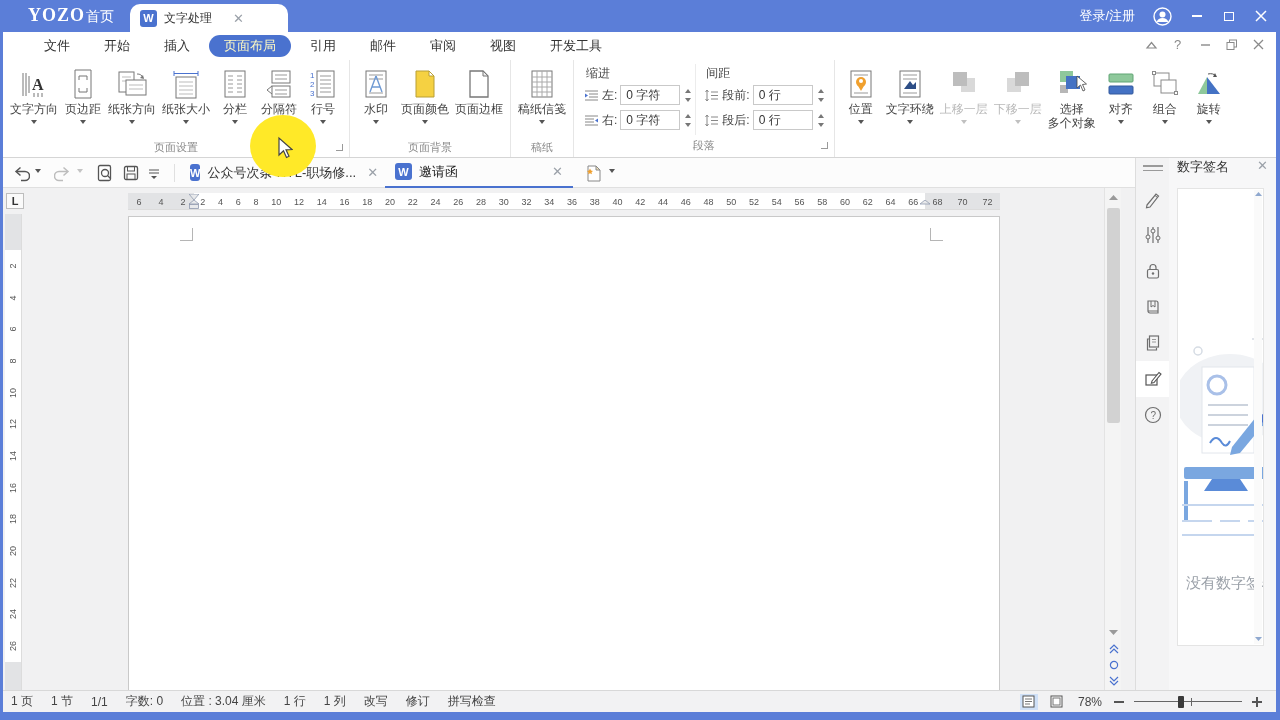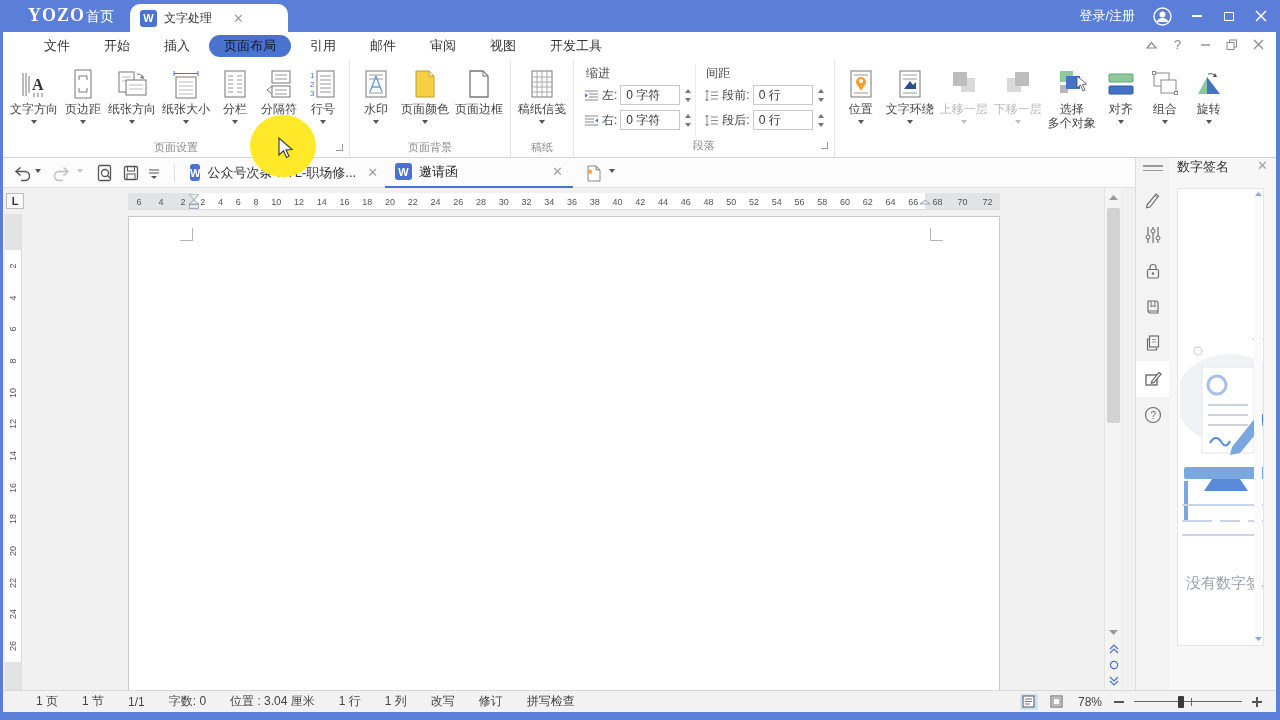--- a/index.html
+++ b/index.html
@@ -15,21 +15,21 @@
 .apptab .x{margin-left:14px;color:#9aa0a8;font-size:13px}
 .tb-right{position:absolute;right:12px;top:0;height:32px;display:flex;align-items:center;gap:18px}
 .login{font-size:13px}
 .avatar{width:19px;height:19px}
 .wc{width:14px;height:14px;display:flex;align-items:center;justify-content:center}
 .bar{width:10px;height:2px;background:#fff}
 .maxsq{width:10px;height:9px;border:1.5px solid #fff}
 
 .menubar{position:absolute;left:3px;right:4px;top:32px;height:28px;background:#fff;display:flex;align-items:center;padding-left:26px}
 .mitem{padding:0 15px;height:22px;line-height:22px;font-size:13px;color:#333;border-radius:12px;margin-right:4px;white-space:nowrap}
-.mitem.active{background:#4a72cf;color:#0f172a}
+.mitem.active{background:#4a72cf;color:#fef9c3}
 .menu-right{position:absolute;right:12px;top:0;height:28px;display:flex;align-items:center;gap:15px;color:#8a8a8a}
 
 .ribbon{position:absolute;left:3px;right:4px;top:60px;height:98px;background:#fff;border-bottom:1px solid #d5d5d5;display:flex}
 .rgroup{position:relative;display:flex;flex-direction:column;border-right:1px solid #e6e6e6;padding:0 4px}
 .rbtns{flex:1;display:flex;align-items:flex-start;padding-top:4px;justify-content:center}
 .rbtn{display:flex;flex-direction:column;align-items:center;padding:1px 3px;min-width:44px}
 .ric{height:37px;display:flex;align-items:center;justify-content:center}
 .rlbl{font-size:12px;color:#444;white-space:pre-line;text-align:center;line-height:14px}
 .rbtn.disabled .rlbl{color:#b8b8b8}
 .caret{width:0;height:0;border:3.5px solid transparent;border-top:4px solid #555;margin-top:4px}
@@ -90,21 +90,21 @@
 .sico.active{background:#fff}
 .sidepanel{position:absolute;right:4px;top:158px;bottom:30px;width:107px;background:#f7f7f8;overflow:hidden}
 .sp-title{height:28px;display:flex;align-items:flex-start;padding:0 8px;font-size:13px;color:#333}
 .sp-title .x{margin-left:auto;color:#9aa0a8;font-size:13px}
 .sp-card{position:absolute;left:8px;right:12px;top:30px;bottom:44px;background:#fff;border:1px solid #e4e4e4;overflow:hidden}
 .minibar{position:absolute;right:1px;top:1px;bottom:1px;width:8px;background:#fafafa;display:flex;flex-direction:column;justify-content:space-between;align-items:center;padding:2px 0}
 .sp-empty{position:absolute;left:8px;top:385px;font-size:15px;color:#9aa0a8;white-space:nowrap}
 .illus{position:absolute;left:2px;top:120px}
 
 .statusbar{position:absolute;left:3px;right:4px;bottom:8px;height:22px;background:#f2f2f3;border-top:1px solid #d8d8d8;display:flex;align-items:center;font-size:12px;color:#444}
-.st-left{display:flex;align-items:center;gap:24px;padding-left:33px}
+.st-left{display:flex;align-items:center;gap:18px;padding-left:8px}
 .st-right{margin-left:auto;display:flex;align-items:center;gap:10px;padding-right:14px}
 .viewico{width:18px;height:16px;display:flex;align-items:center;justify-content:center}
 .viewico.active{background:#cfe0f7}
 .zoomval{font-size:12px;color:#444;margin:0 2px}
 .zminus{width:10px;height:2px;background:#555}
 .zplus{position:relative;width:10px;height:10px}
 .zplus:before{content:"";position:absolute;left:0;top:4px;width:10px;height:2px;background:#555}
 .zplus:after{content:"";position:absolute;left:4px;top:0;width:2px;height:10px;background:#555}
 .ztrack{position:relative;width:108px;height:14px}
 .ztrack .line{position:absolute;left:0;top:6.5px;width:108px;height:1px;background:#666}

